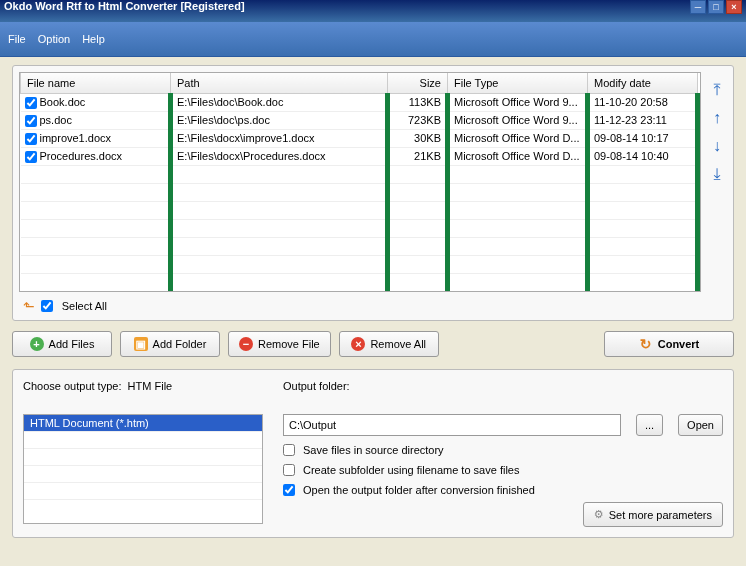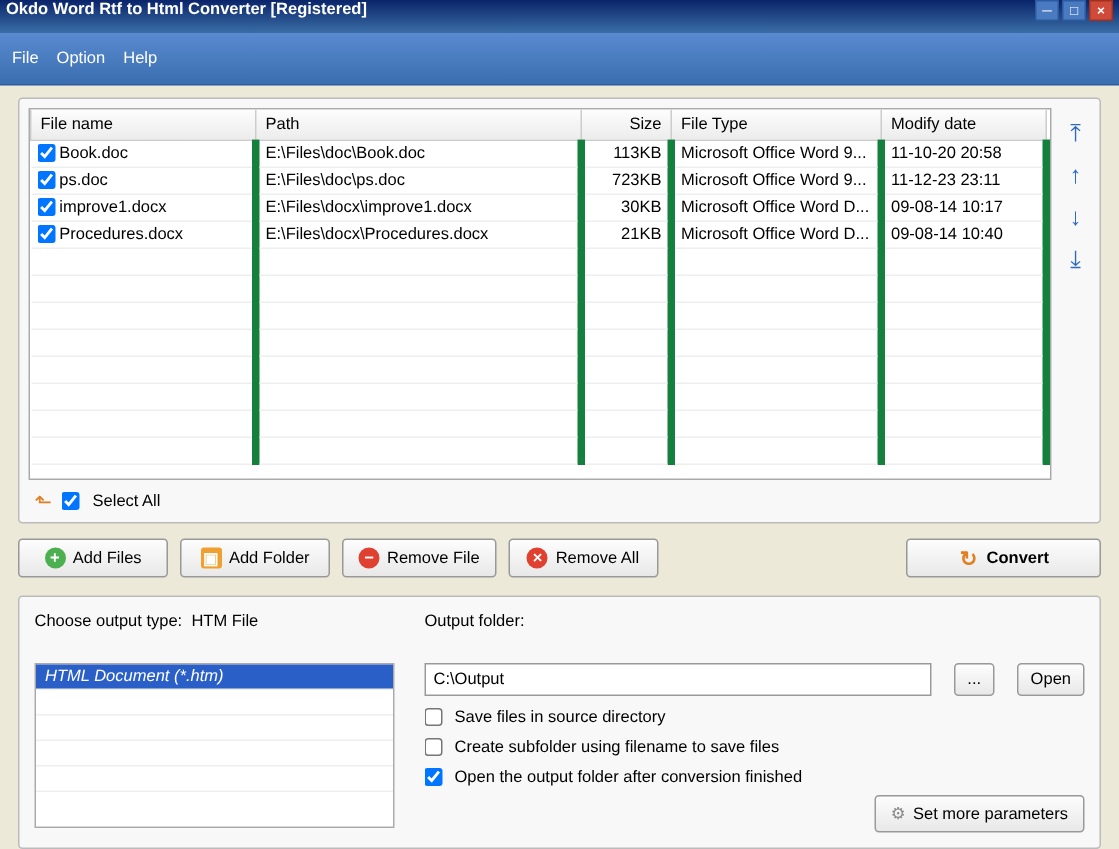--- a/index.html
+++ b/index.html
@@ -7,42 +7,42 @@
 .titlebar { background: linear-gradient(to bottom, #0a246a, #3a6ea5); color: #fff; height: 22px; display: flex; align-items: flex-start; padding: 0 4px; font-weight: bold; font-size: 12px; font-family: "Courier New", monospace; }
 .titlebar-text { flex: 1; }
 .win-btns { display: flex; gap: 2px; }
 .win-btn { width: 16px; height: 14px; background: #4a7abf; border: 1px solid #2a5a9f; color: #fff; display: flex; align-items: center; justify-content: center; font-size: 9px; cursor: pointer; }
 .win-btn.close { background: #d04a3a; border-color: #a03020; }
 .menubar { background: linear-gradient(to bottom, #5a8ad0, #3a6eb0); color: #fff; height: 20px; display: flex; align-items: center; padding: 17px 8px; gap: 12px; border-bottom: 1px solid #2a5a9f; }
 .menu-item { cursor: pointer; }
 .content { padding: 8px 12px; }
 .panel { background: #f8f8f8; border: 1px solid #bbb; border-radius: 3px; padding: 6px; }
 .table-wrap { display: flex; gap: 6px; }
-.table-area { flex: 1; border: 1px solid #aaa; background: #fff; height: 248px; overflow: hidden; }
+.table-area { flex: 1; border: 1px solid #aaa; background: #fff; height: 220px; overflow: hidden; }
 .tbl { width: 100%; border-collapse: collapse; table-layout: fixed; }
 .tbl th { background: linear-gradient(to bottom, #fdfdfd, #ececec); border: 1px solid #ccc; border-top: none; text-align: left; padding: 3px 6px; font-weight: normal; height: 20px; }
 .tbl td { border-right: 5px solid #15803d; border-bottom: 1px solid #eee; padding: 2px 4px; height: 18px; white-space: nowrap; overflow: hidden; text-overflow: ellipsis; }
 .chk { width: 12px; height: 12px; vertical-align: middle; margin-right: 3px; }
 .side-btns { display: flex; flex-direction: column; gap: 12px; padding-top: 10px; width: 20px; align-items: center; }
 .side-btn { color: #2a6ac0; font-size: 16px; cursor: pointer; line-height: 1; }
 .select-row { display: flex; align-items: center; gap: 6px; margin-top: 6px; padding-left: 4px; }
 .up-icon { color: #e08020; font-size: 14px; }
 .btn-row { display: flex; gap: 8px; margin-top: 10px; }
 .btn { background: linear-gradient(to bottom, #fdfdfd, #e8e8e8); border: 1px solid #999; border-radius: 3px; padding: 5px 10px; display: flex; align-items: center; gap: 5px; cursor: pointer; min-width: 100px; justify-content: center; height: 26px; }
 .btn.big { min-width: 130px; font-weight: bold; }
 .ico { width: 14px; height: 14px; border-radius: 50%; display: inline-flex; align-items: center; justify-content: center; color: #fff; font-size: 11px; font-weight: bold; }
 .ico.add { background: #4caf50; }
 .ico.fold { background: #f0a030; border-radius: 2px; }
 .ico.rem { background: #e04030; }
 .ico.conv { background: transparent; color: #e08020; font-size: 14px; }
 .lower { display: flex; gap: 20px; margin-top: 12px; background: #f8f8f8; border: 1px solid #bbb; border-radius: 3px; padding: 10px; }
 .left-col { width: 240px; }
 .right-col { flex: 1; }
 .list { border: 1px solid #aaa; background: #fff; height: 110px; margin-top: 4px; }
-.list-row { padding: 2px 6px; height: 17px; border-bottom: 1px solid #eee; font-style: italic; }
+.list-row { padding: 2px 6px; height: 17px; border-bottom: 1px solid #eee; }
 .list-row.sel { background: #2a5fc8; color: #fff; }
 .out-row { display: flex; gap: 15px; align-items: center; margin-top: 4px; }
 .text-in { flex: 1; border: 1px solid #999; padding: 3px 5px; height: 22px; background: #fff; }
 .small-btn { background: linear-gradient(to bottom, #fdfdfd, #e8e8e8); border: 1px solid #999; border-radius: 3px; padding: 3px 8px; cursor: pointer; height: 22px; }
 .opt-row { display: flex; align-items: center; gap: 5px; margin-top: 8px; }
 .params-row { display: flex; justify-content: flex-end; margin-top: 6px; }
 .params-btn { background: linear-gradient(to bottom, #fdfdfd, #e8e8e8); border: 1px solid #999; border-radius: 3px; padding: 5px 10px; cursor: pointer; display: flex; align-items: center; gap: 5px; }
 .gear { color: #888; }
 .spacer { flex: 1; }
 .lbl { margin-bottom: 18px; display: inline-block; }

